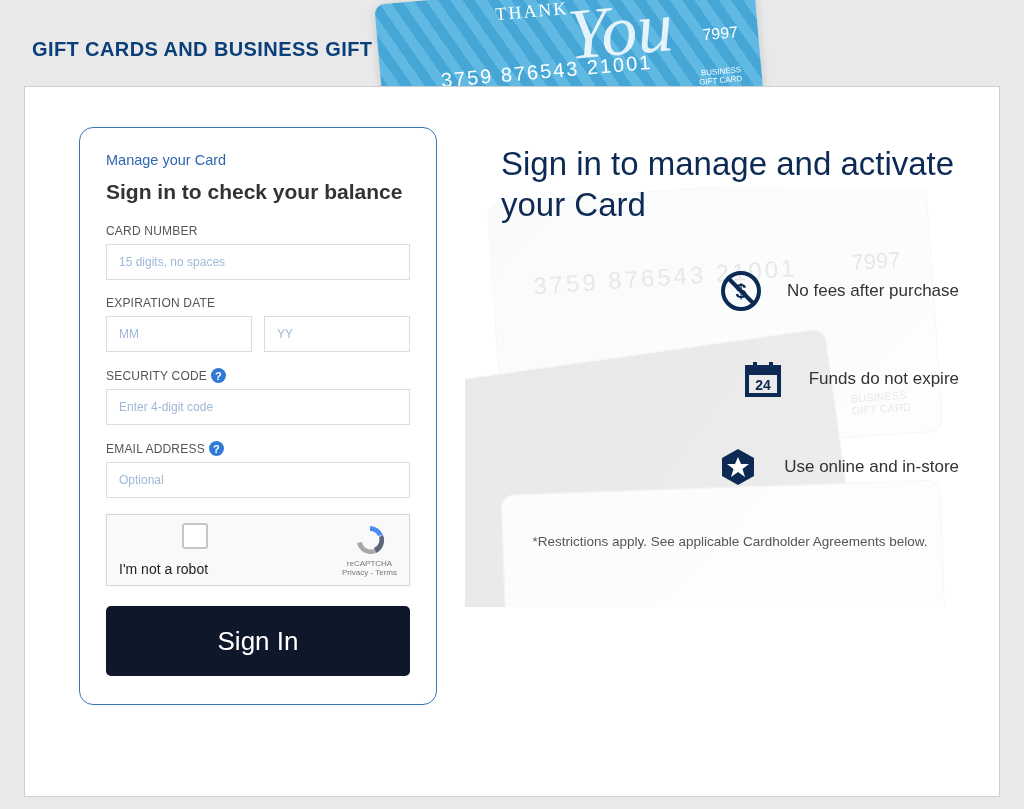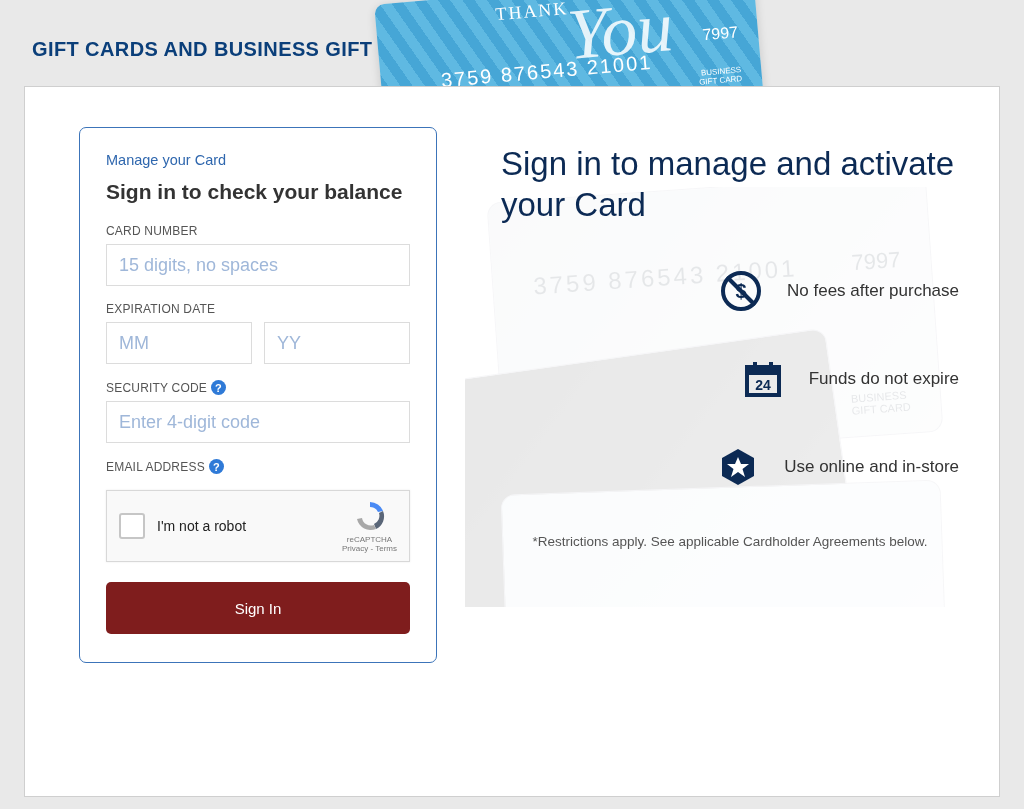--- a/index.html
+++ b/index.html
@@ -48,55 +48,55 @@
     background: #fff;
     border: 1px solid #cfcfcf;
   }
 
   .form-box {
     position: absolute;
     left: 54px;
     top: 40px;
     width: 358px;
     border: 1px solid #3c74b9;
-    border-radius: 7px;
+    border-radius: 14px;
     padding: 24px 26px 28px;
     background: #fff;
   }
   .form-box .mh { color: #2f67ae; font-size: 14.5px; margin-bottom: 12px; }
   .form-box h2 { color: #333; font-size: 21px; font-weight: 700; margin-bottom: 20px; }
   .lbl { font-size: 12px; color: #555; letter-spacing: 0.2px; margin-bottom: 6px; display:flex; align-items:center; gap:4px;}
   .inp {
-    width: 100%; height: 42px; border: 1px solid #dcdcdc;
-    padding: 0 12px; font-size: 18px; color:#333; background:#fff;
+    width: 100%; height: 36px; border: 1px solid #dcdcdc;
+    padding: 0 12px; font-size: 12px; color:#333; background:#fff;
   }
   .inp::placeholder { color: #9fb7d9; }
   .row { display:flex; gap:12px;justify-content:flex-end; }
   .row .inp { flex:1; }
   .grp { margin-bottom: 16px; }
   .help-icon {
     width:15px; height:15px; border-radius:50%;
     background:#2f7ad7; color:#fff; font-size:11px; font-weight:700;
     display:inline-flex; align-items:center; justify-content:center;
     cursor:pointer;
   }
   .recaptcha {
     border:1px solid #d8d8d8; background:#f9f9f9;
     height:72px; display:flex; align-items:center; justify-content:space-between;
     padding:0 12px; margin-top:6px; margin-bottom:20px;
     box-shadow: 0 0 2px rgba(0,0,0,0.08);
   }
-  .recaptcha .left { display:flex; align-items:center; gap:12px; }
+  .recaptcha .left { display:flex; align-items:flex-end; gap:12px;flex-direction:column; }
   .recaptcha .cb { width:26px; height:26px; border:2px solid #c6c6c6; border-radius:3px; background:#fff; cursor:pointer;}
   .recaptcha .txt { font-size:14px; color:#222; }
   .recaptcha .right { text-align:center; font-size:8px; color:#777; }
   .recaptcha .right svg { display:block; margin:0 auto 2px;}
   .signin-btn {
-    width:100%; height:52px; background:#7f1d1d; border:none;
-    color:#fff; font-size:15px; border-radius:5px; cursor:pointer;
+    width:100%; height:70px; background:#0f172a; border:none;
+    color:#fff; font-size:26px; border-radius:5px; cursor:pointer;
   }
 
   .right-col {
     position:absolute; left:476px; top:56px; right:40px;
   }
   .right-col h1 {
     color:#0c2a54; font-size:33px; font-weight:400; line-height:1.25; margin-bottom:44px;
   }
   .benefit { display:flex; align-items:center; gap:24px; margin-bottom:46px;justify-content:flex-end; }
   .benefit .ic { width:44px; display:flex; justify-content:center; }
@@ -169,20 +169,21 @@
         <span class="help-icon">?</span>
       </div>
       <input class="inp" type="text" placeholder="Enter 4-digit code" style="">
     </div>
 
     <div class="grp">
       <div class="lbl">
         <span>EMAIL ADDRESS</span>
         <span class="help-icon">?</span>
       </div>
+      <input class="inp" type="text" placeholder="Optional" style="">
     </div>
 
     <div class="recaptcha">
       <div class="left">
         <div class="cb"></div>
         <div class="txt">I'm not a robot</div>
       </div>
       <div class="right">
         <svg width="34" height="34" viewBox="0 0 34 34">
           <path d="M17 3 a14 14 0 0 1 13 9 l-5 1 a9 9 0 0 0 -8 -5 z" fill="#4a8af4"></path>

